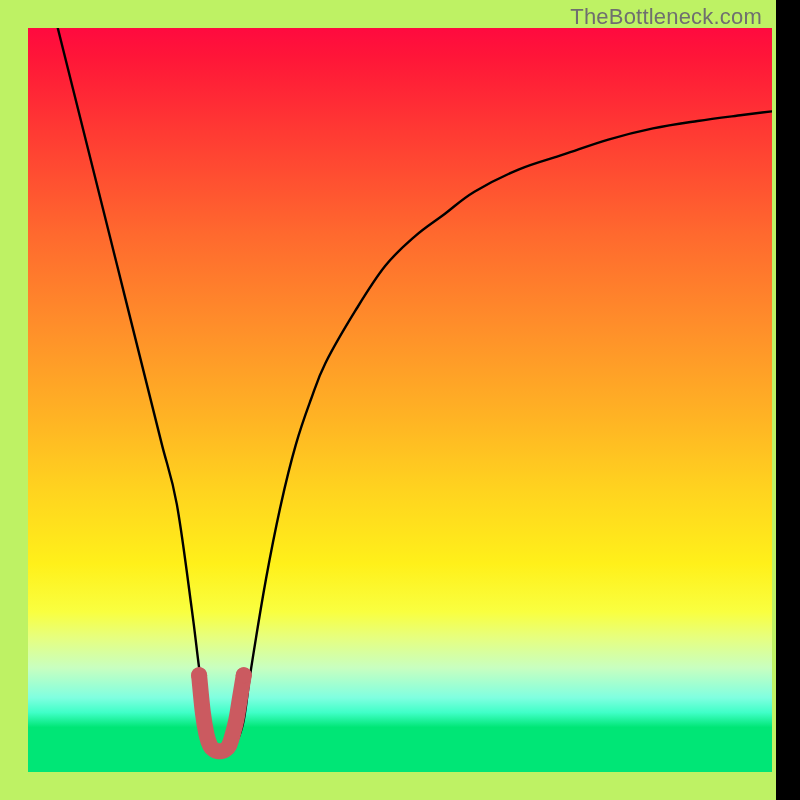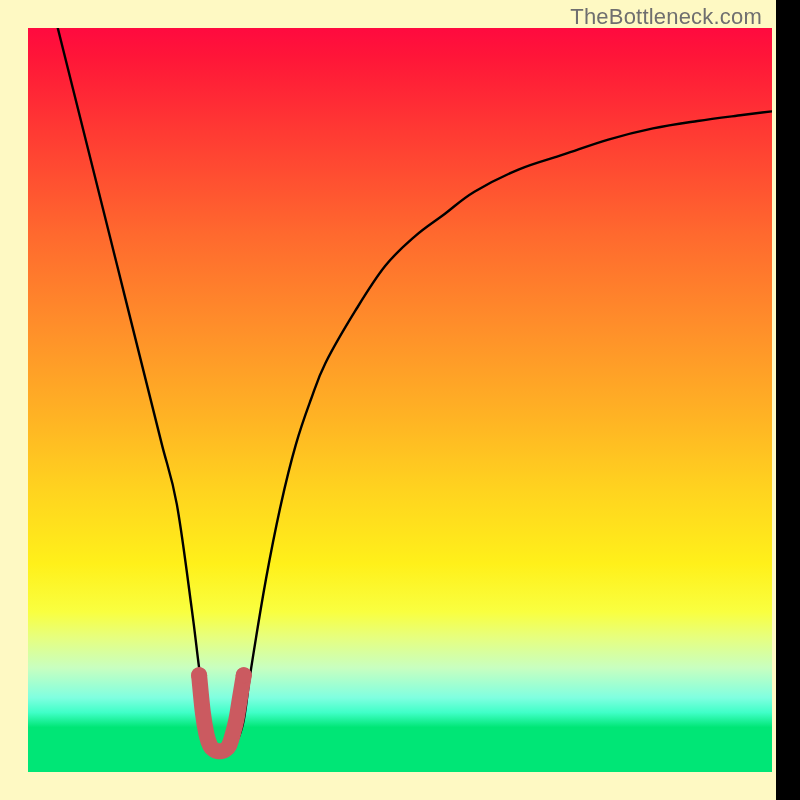--- a/index.html
+++ b/index.html
@@ -10,21 +10,21 @@
     background: #000;
     font-family: Arial, Helvetica, sans-serif;
     overflow: hidden;
   }
   .frame {
     position: absolute;
     left: 0;
     top: 0;
     width: 776px;
     height: 800px;
-    background: #fef9c3;
+    background: #bef264;
   }
   .plot {
     position: absolute;
     left: 28px;
     top: 28px;
     width: 744px;
     height: 744px;
     background: linear-gradient(
       to bottom,
       #ff0a3f 0%,

